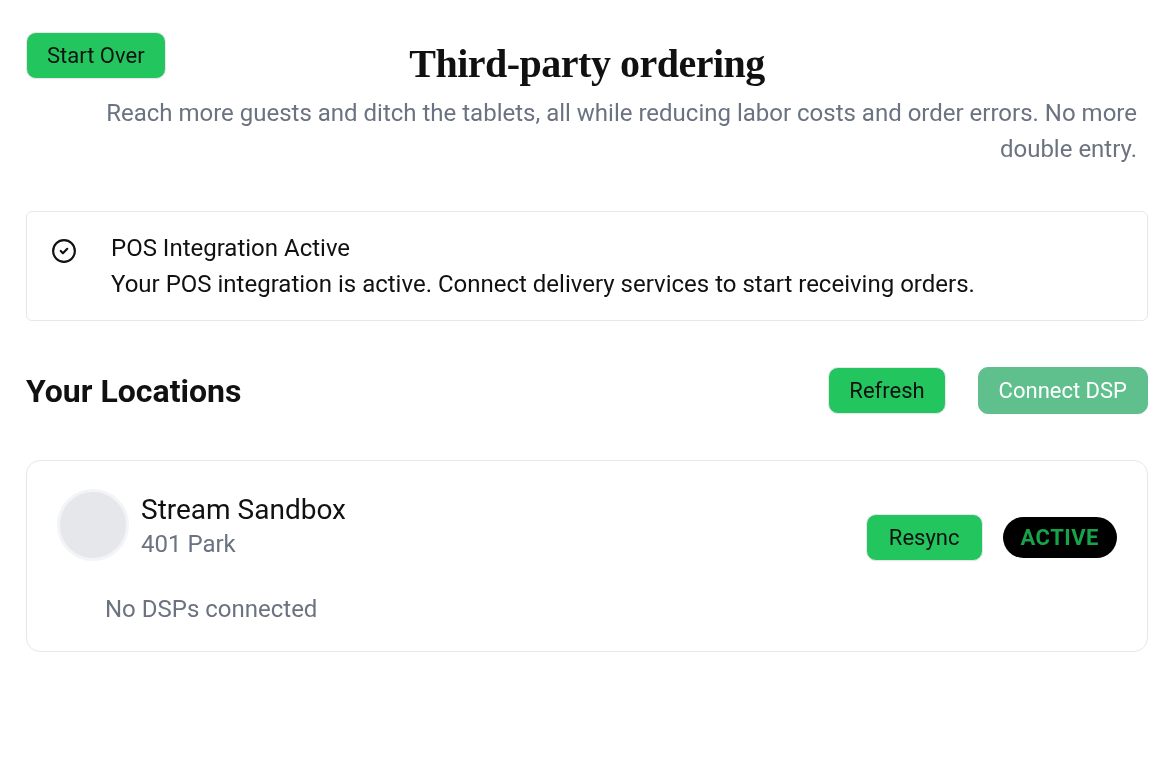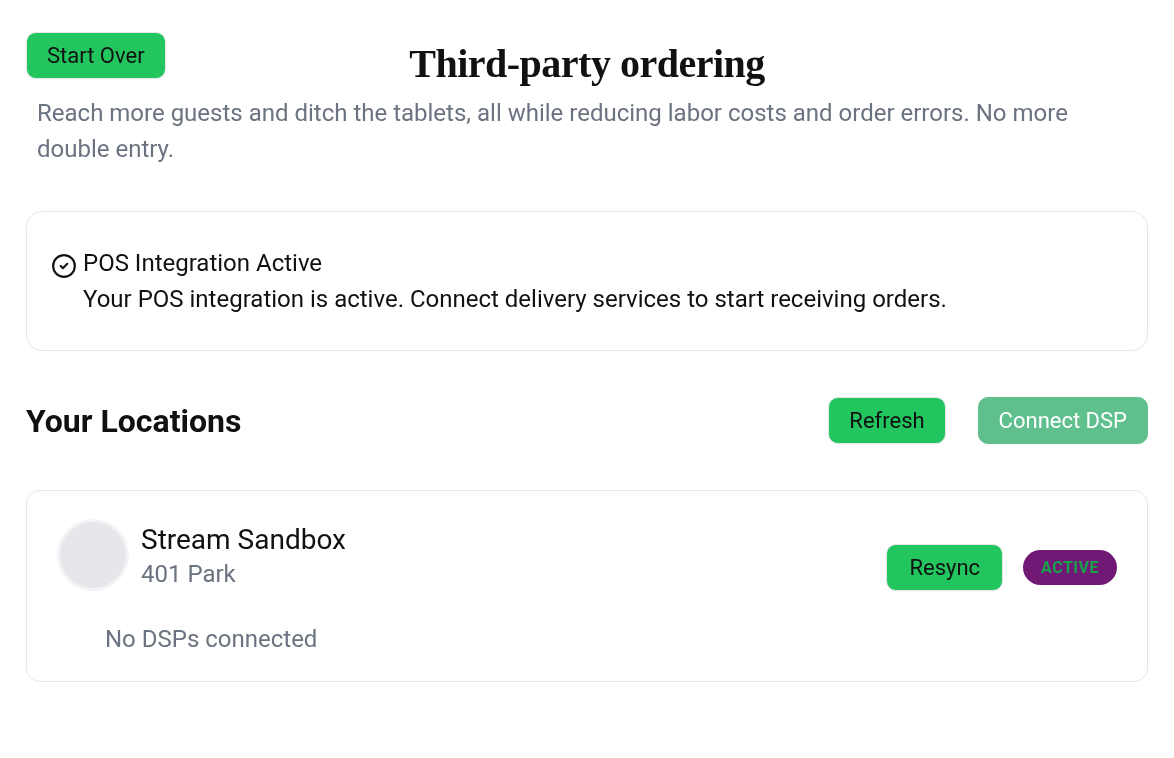--- a/index.html
+++ b/index.html
@@ -38,35 +38,35 @@
     top: 0;
   }
   .title {
     font-size: 40px;
     font-weight: 700;
     letter-spacing: -0.5px;
     padding-top: 8px;
     font-family: Liberation Serif, serif;
   }
   .subtitle {
-    text-align: left;
+    text-align: right;
     font-size: 24px;
     color: #6b7280;
     margin: 6px auto 0 auto;
     max-width: 1100px;
     line-height: 1.5;
   }
   .alert {
     margin-top: 44px;
     border: 1px solid #e5e7eb;
-    border-radius: 16px;
-    padding: 37px 24px;
+    border-radius: 6px;
+    padding: 22px 24px;
     display: flex;
     align-items: flex-start;
-    gap: 6px;
+    gap: 34px;
   }
   .alert-icon {
     flex: 0 0 auto;
     width: 26px;
     height: 26px;
     margin-top: 4px;
   }
   .alert-icon svg { display: block; }
   .alert-title {
     font-size: 24px;
@@ -133,24 +133,24 @@
     margin-top: 4px;
   }
   .card-right {
     display: flex;
     align-items: center;
     gap: 20px;
     padding-left: 45px;
   }
   .badge {
     display: inline-block;
-    background: #701a75;
+    background: #000000;
     color: #16a34a;
     font-weight: 700;
-    font-size: 16px;
+    font-size: 22px;
     padding: 8px 18px;
     border-radius: 999px;
     letter-spacing: 0.5px;
   }
   .btn-sm {
     padding: 10px 22px;
     font-size: 22px;
   }
   .card-footer {
     margin-top: 34px;

